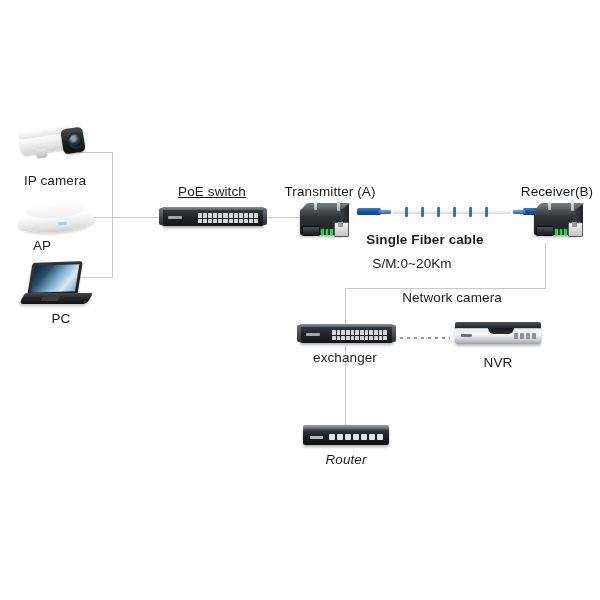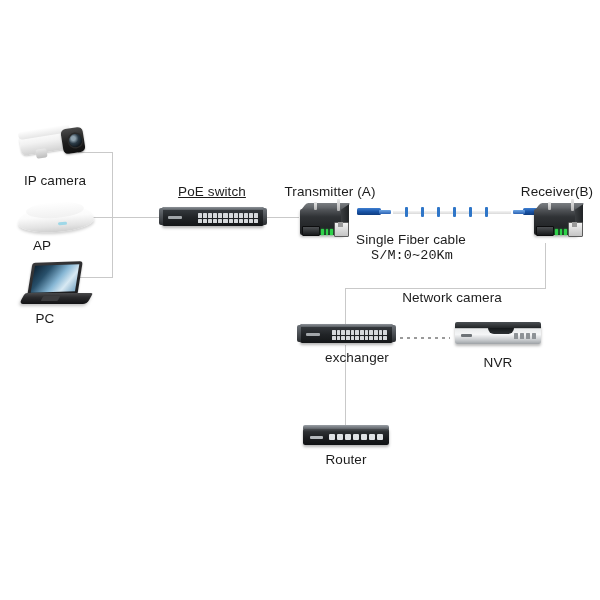--- a/index.html
+++ b/index.html
@@ -269,21 +269,21 @@
     <div class="ap-led"></div>
   </div>
   <div class="label center" style="left:42px;top:238px;">AP</div>
 
   <div class="dev" style="left:22px;top:262px;width:80px;height:48px;">
     <div class="pc-lid"></div>
     <div class="pc-screen"></div>
     <div class="pc-base"></div>
     <div class="pc-pad"></div>
   </div>
-  <div class="label center" style="left:45px;top:311px;">PC</div>
+  <div class="label center" style="left:61px;top:311px;">PC</div>
 
   <div class="label center" style="left:212px;top:184px;text-decoration:underline;">PoE switch</div>
   <div class="dev" style="left:162px;top:207px;width:102px;height:19px;">
     <div class="rack" style="width:102px;height:19px;">
       <div class="rack-top"></div>
       <div class="rack-ear-l"></div>
       <div class="rack-ear-r"></div>
       <div class="rack-logo"></div>
       <div class="portbank" style="left:36px;top:6px;width:60px;height:10px;">
         <i></i>
@@ -336,22 +336,22 @@
     <div class="fib-tipL"></div>
     <div class="fib-plugR"></div>
     <div class="fib-tipR"></div>
     <div class="fib-clip" style="left:48px;"></div>
     <div class="fib-clip" style="left:64px;"></div>
     <div class="fib-clip" style="left:80px;"></div>
     <div class="fib-clip" style="left:96px;"></div>
     <div class="fib-clip" style="left:112px;"></div>
     <div class="fib-clip" style="left:128px;"></div>
   </div>
-  <div class="label center" style="left:411px;top:232px;">Single Fiber cable</div>
-  <div class="label center" style="left:412px;top:248px;font-family:Liberation Mono, monospace;">S/M:0~20Km</div>
+  <div class="label center" style="left:425px;top:232px;font-weight:bold;">Single Fiber cable</div>
+  <div class="label center" style="left:412px;top:256px;">S/M:0~20Km</div>
 
   <div class="label center" style="left:557px;top:184px;">Receiver(B)</div>
   <div class="dev" style="left:530px;top:203px;width:58px;height:38px;">
     <div class="mc-top"></div>
     <div class="mc-body"></div>
     <div class="mc-side"></div>
     <div class="mc-fin" style="left:18px;"></div>
     <div class="mc-fin" style="left:41px;height:12px;top:-4px;"></div>
     <div class="mc-sfp"></div>
     <div class="mc-leds">
@@ -391,21 +391,21 @@
           <i></i>
           <i></i>
           <i></i>
           <i></i>
           <i></i>
           <i></i>
           <i></i>
       </div>
     </div>
   </div>
-  <div class="label center" style="left:345px;top:350px;margin-left:12px;">exchanger</div>
+  <div class="label center" style="left:345px;top:350px;">exchanger</div>
 
   <div class="dev" style="left:455px;top:322px;width:86px;height:24px;">
     <div class="nvr-body"></div>
     <div class="nvr-topbar"></div>
     <div class="nvr-vent"></div>
     <div class="nvr-logo"></div>
     <div class="nvr-btns">
         <i></i>
         <i></i>
         <i></i>
@@ -421,15 +421,15 @@
     <div class="rt-ports">
         <i></i>
         <i></i>
         <i></i>
         <i></i>
         <i></i>
         <i></i>
         <i></i>
       </div>
   </div>
-  <div class="label center" style="left:346px;top:452px;">Router</div>
+  <div class="label center" style="left:346px;top:452px;font-style:italic;">Router</div>
 
 </div>
 
 </body></html>

